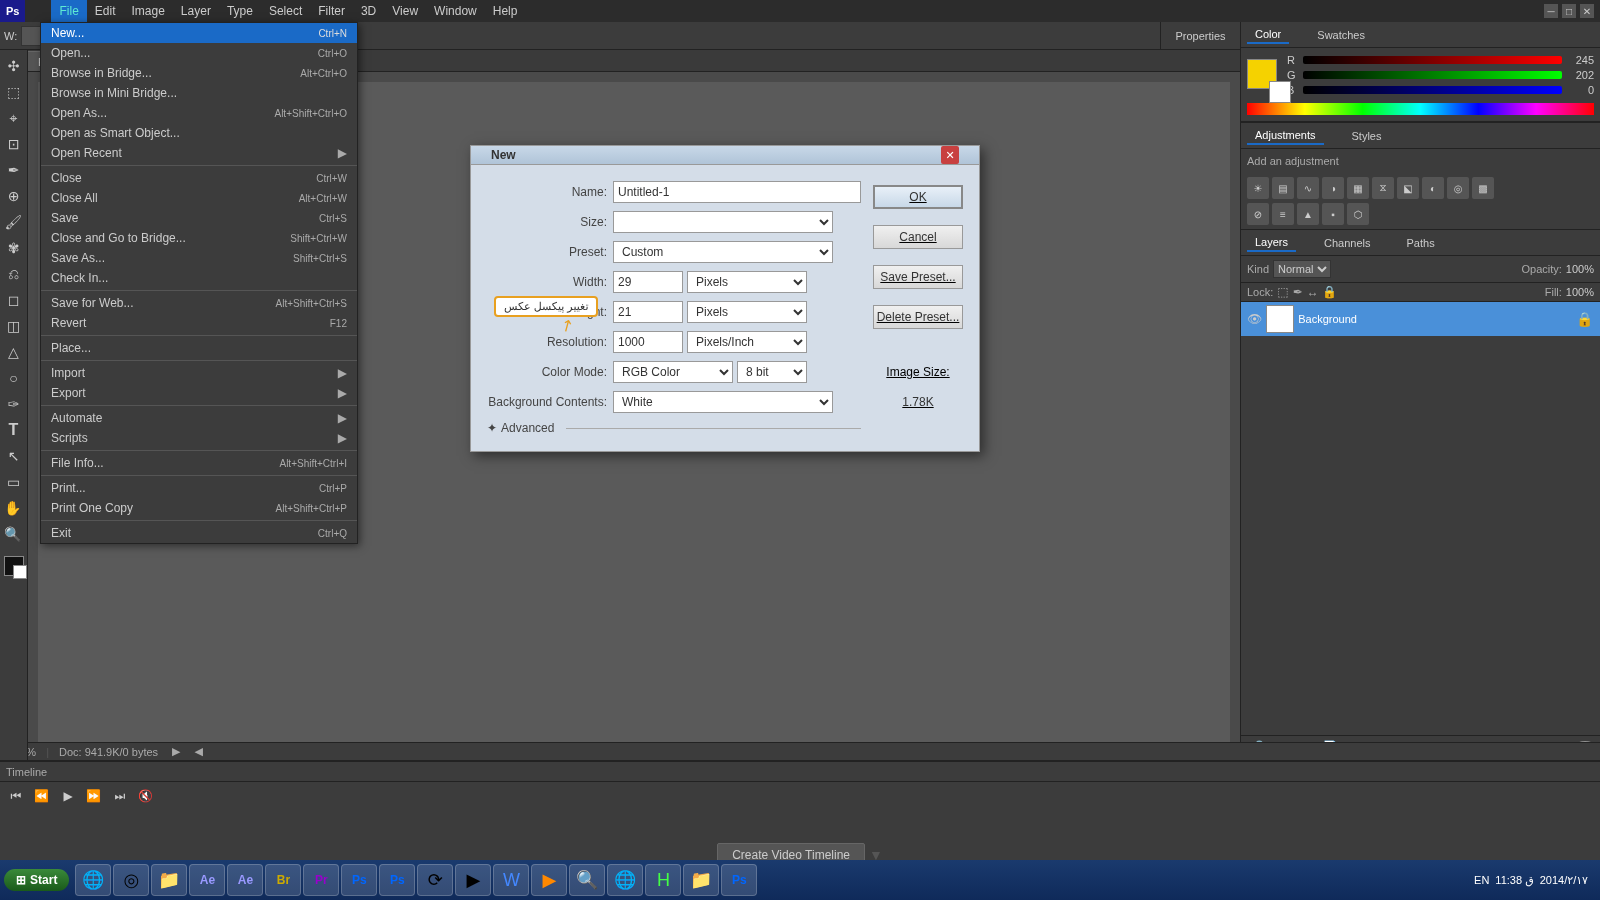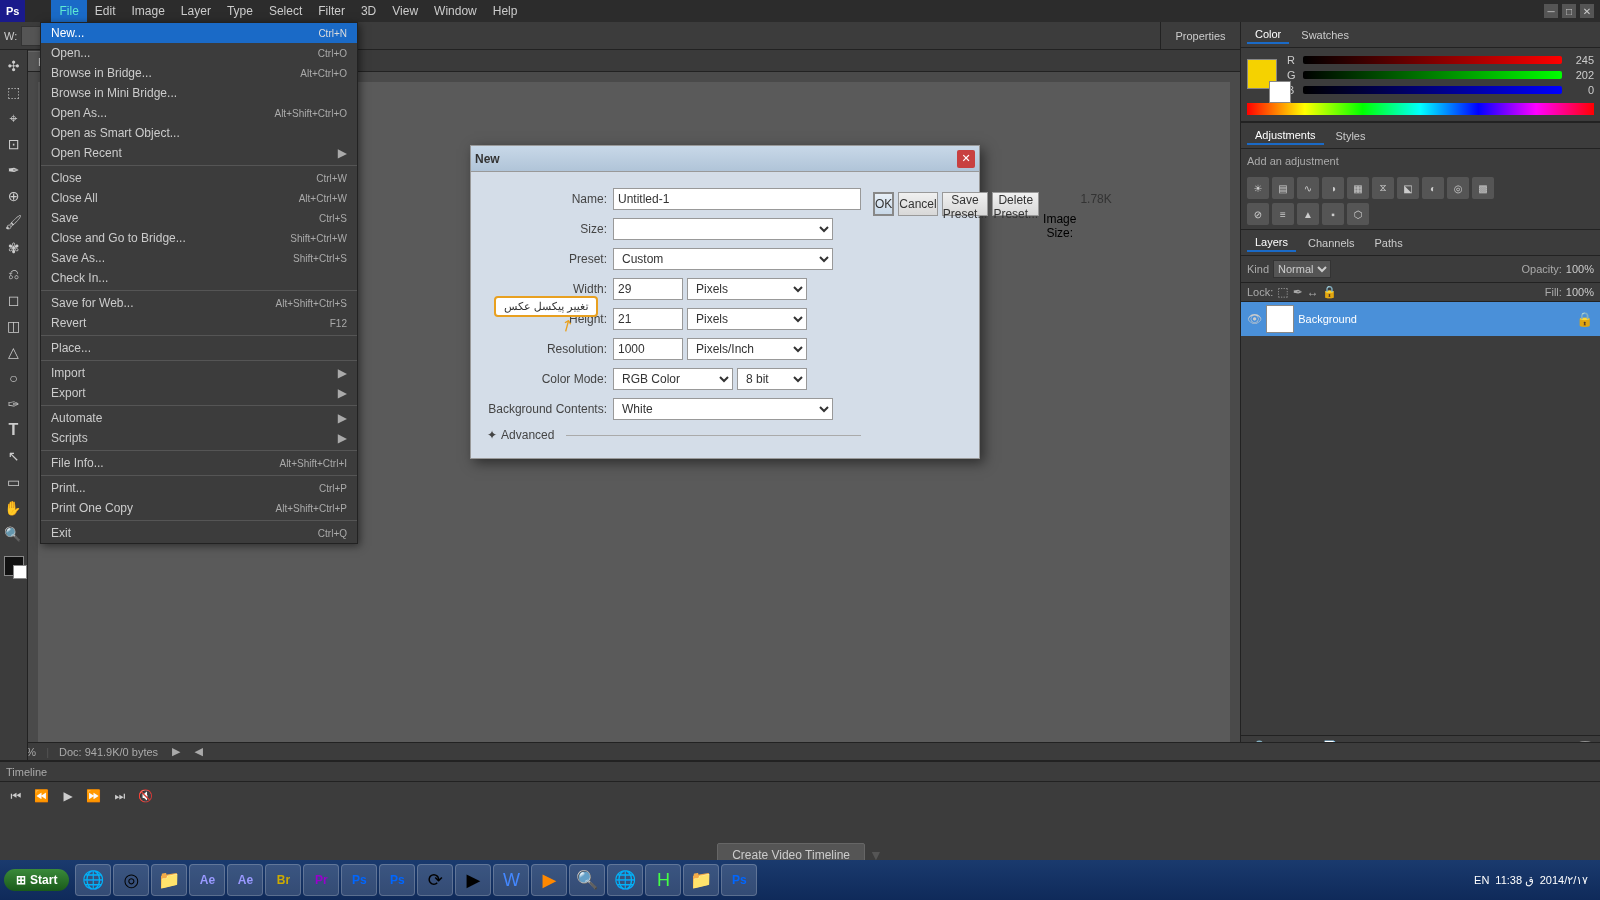--- a/index.html
+++ b/index.html
@@ -168,21 +168,21 @@
       display: flex;
       flex-direction: column;
     }
     .panel-header {
       display: flex;
       align-items: center;
       background: #3c3c3c;
       border-bottom: 1px solid #222;
       height: 26px;
       padding: 0 6px;
-      gap: 4px;
+      gap: 20px;
     }
     .panel-tab {
       color: #ccc;
       font-size: 11px;
       padding: 2px 8px;
       cursor: pointer;
     }
     .panel-tab.active {
       color: white;
       border-bottom: 2px solid #1a6ac7;
@@ -412,24 +412,24 @@
       position: absolute;
       left: 470px;
       top: 145px;
       width: 510px;
       background: #d4dde8;
       border: 1px solid #999;
       box-shadow: 4px 4px 12px rgba(0,0,0,0.5);
     }
     .dialog-title-bar {
       background: linear-gradient(to bottom, #c8d8e8, #b0c4d8);
-      height: 26px;
-      display: flex;
-      align-items: center;
-      padding: 0 4px;
+      height: 19px;
+      display: flex;
+      align-items: center;
+      padding: 0 20px;
       justify-content: space-between;
       border-bottom: 1px solid #999;
     }
     .dialog-title { font-size: 12px; color: #333; font-weight: bold; }
     .dialog-close {
       background: #c84040;
       color: white;
       border: none;
       width: 18px;
       height: 18px;
@@ -491,24 +491,25 @@
       border: 1px solid #999;
       height: 22px;
       padding: 0 4px;
       font-size: 12px;
       width: 220px;
       color: #333;
       cursor: pointer;
     }
     .dialog-buttons {
       display: flex;
-      flex-direction: row;
-      gap: 4px;
+      flex-direction: column;
+      gap: 16px;
       width: 90px;
       padding-top: 4px;
+      text-decoration: underline;
     }
     .dialog-btn {
       background: linear-gradient(to bottom, #f0f0f0, #d8d8d8);
       border: 1px solid #999;
       height: 24px;
       font-size: 12px;
       cursor: pointer;
       color: #333;
       width: 90px;
     }

